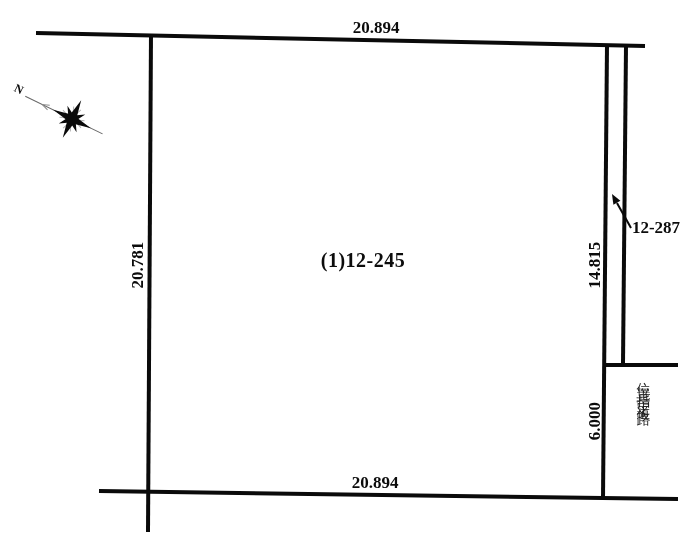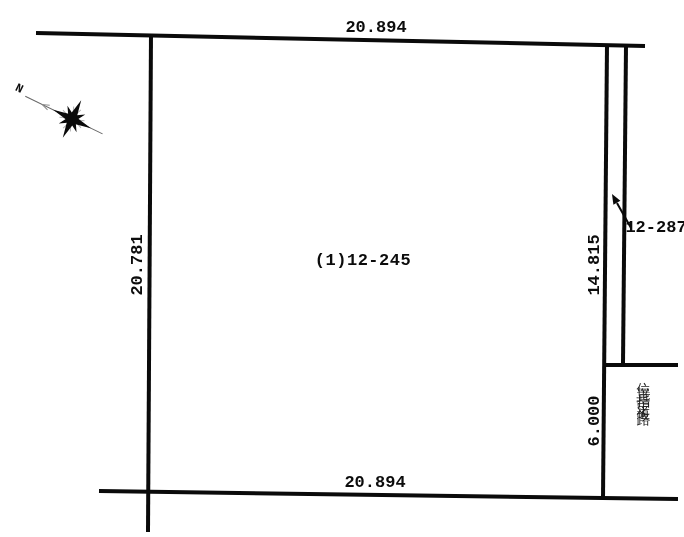--- a/index.html
+++ b/index.html
@@ -1,34 +1,34 @@
 <!DOCTYPE html>
 <html><head>
 <meta charset="utf-8">
 <style>
   html,body{margin:0;padding:0;background:#ffffff;}
   .stage{
     position:relative;
     width:684px;height:537px;
     background:#ffffff;
     overflow:hidden;
-    font-family:Liberation Mono, monospace;
+    font-family:Liberation Serif, serif;
   }
   .stage svg{position:absolute;left:0;top:0;}
   .lbl{
     position:absolute;
     color:#0c0c0c;
     font-weight:bold;
     font-size:17px;
     white-space:nowrap;
     line-height:1;
     transform:translate(-50%,-50%);
   }
   .lbl.rot{transform:translate(-50%,-50%) rotate(-90deg);}
-  .parcel-lbl{font-size:17px;letter-spacing:0.5px;}
+  .parcel-lbl{font-size:20px;letter-spacing:0.5px;}
   .north-lbl{font-size:12px;transform:translate(-50%,-50%) rotate(26deg);}
   .road-name{
     position:absolute;
     writing-mode:vertical-rl;
     text-orientation:upright;
     font-size:14px;
     letter-spacing:6px;
     color:#1a1a1a;
     font-weight:normal;
     transform:none;

